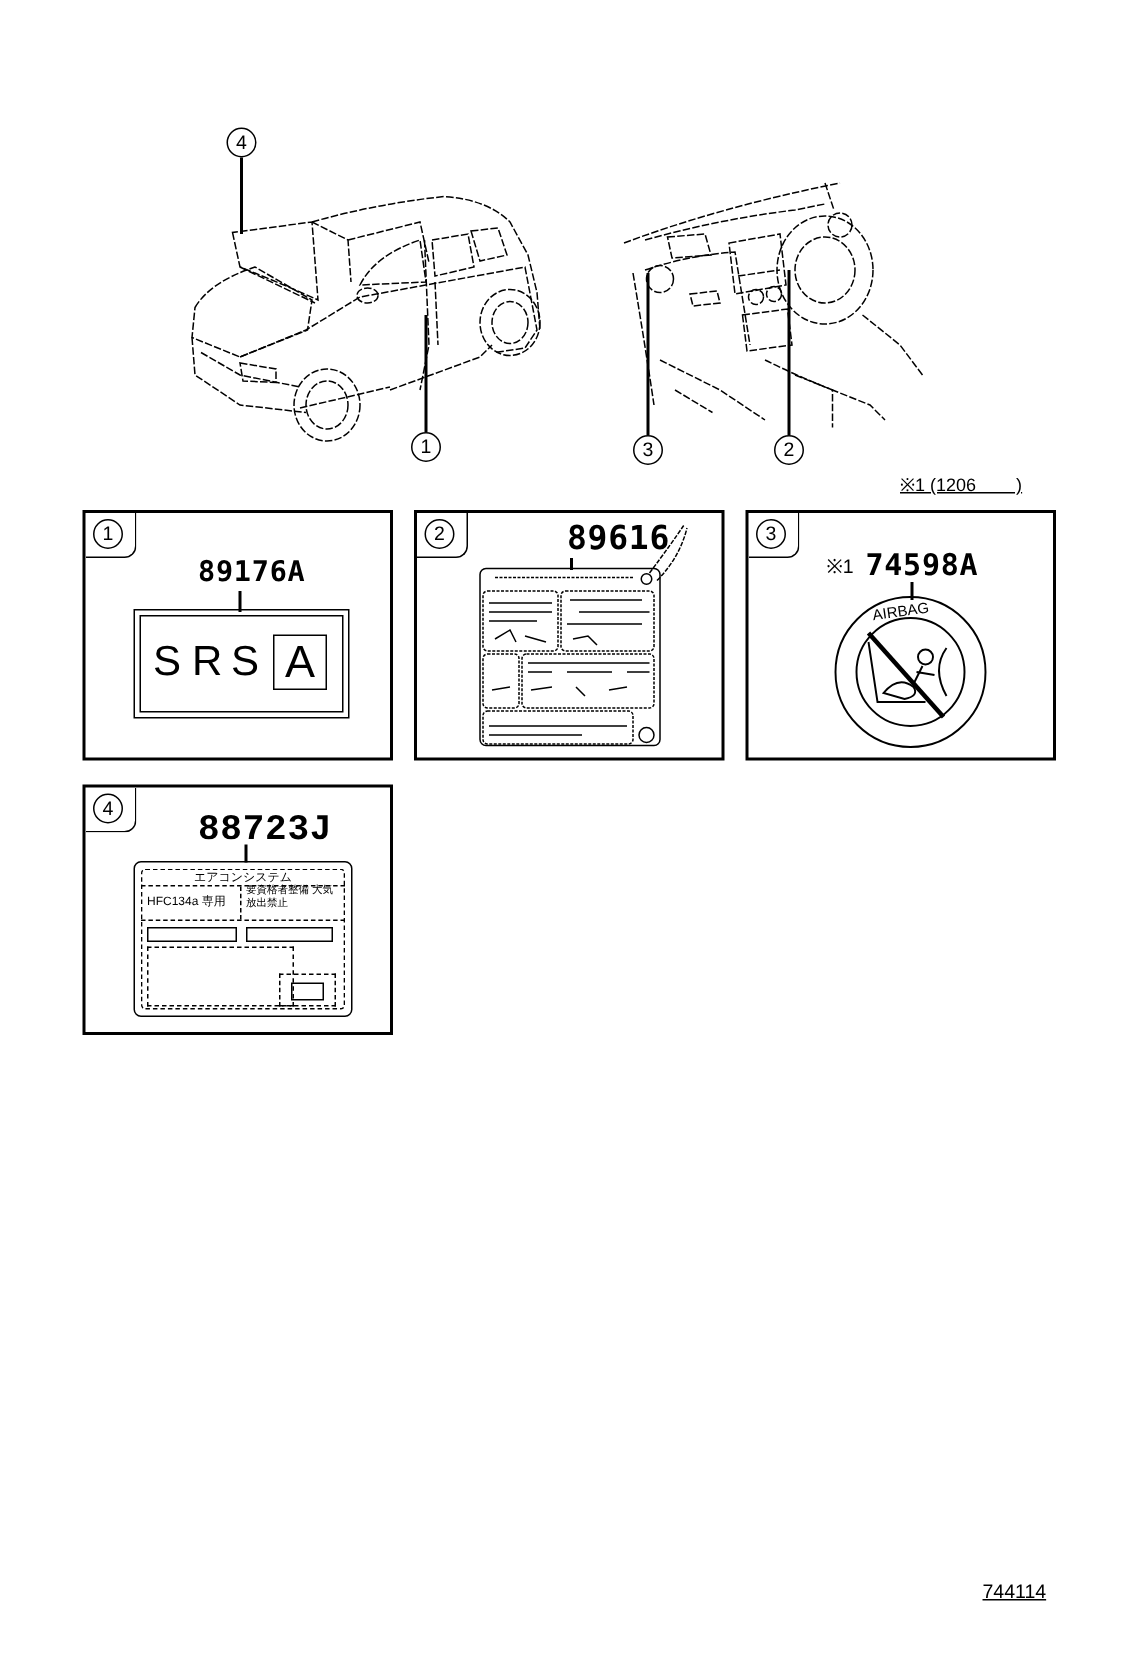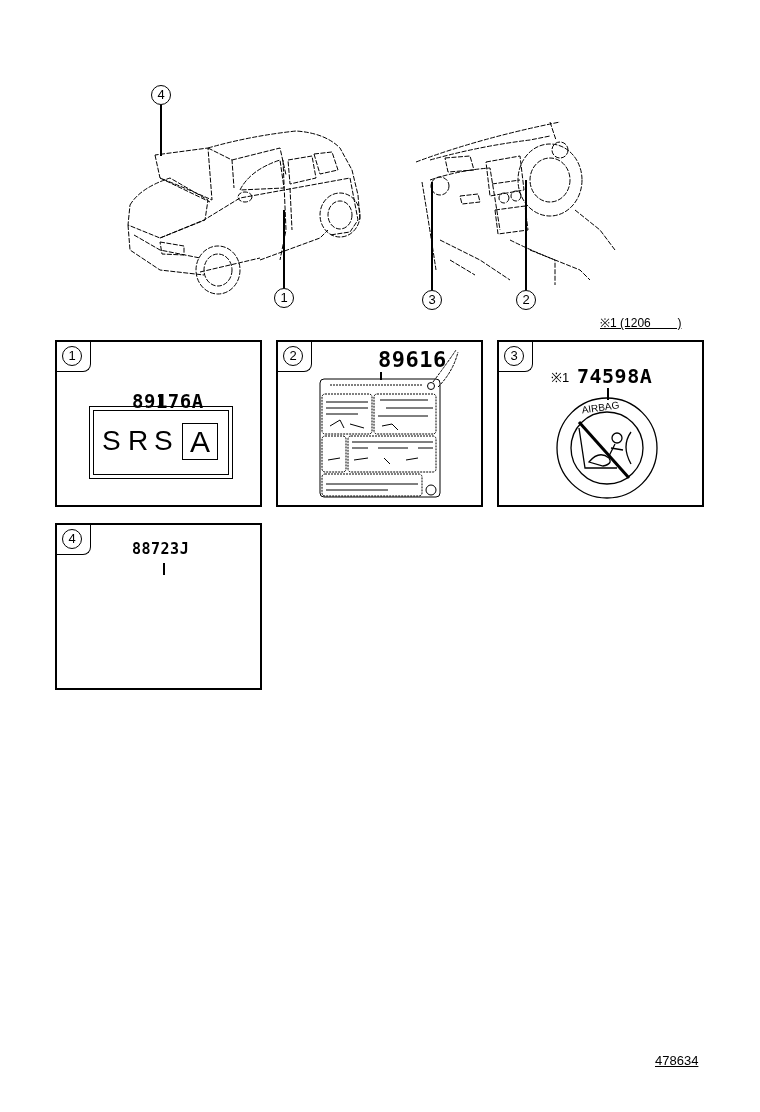--- a/index.html
+++ b/index.html
@@ -102,21 +102,21 @@
   <div class="leader" style="left:125px;top:70px;height:110px;"></div>
   <div class="callout" style="left:116px;top:180px;">2</div>
 </div>
 
 <div class="note" style="left:600px;top:314px;white-space:pre;">※1 (1206        )</div>
 
 <div class="panel" style="left:55px;top:340px;width:207px;height:167px;">
   <div class="panel-tab">
     <div class="num">1</div>
   </div>
-  <div class="partno" style="left:75px;top:28px;margin-top:20px;">89176A</div>
+  <div class="partno" style="left:75px;top:28px;">89176A</div>
   <div class="leader" style="left:102px;top:52px;width:1.5px;height:14px;"></div>
   <div class="abs" style="left:32px;top:64px;width:144px;height:73px;border:1.5px solid #000;box-sizing:border-box;">
     <div class="abs" style="left:3px;top:3px;right:3px;bottom:3px;border:1.5px solid #000;"></div>
     <span class="abs" style="left:12px;top:18px;font-size:28px;">S</span>
     <span class="abs" style="left:38px;top:18px;font-size:28px;">R</span>
     <span class="abs" style="left:64px;top:18px;font-size:28px;">S</span>
     <div class="abs" style="left:92px;top:16px;width:36px;height:37px;border:1.5px solid #000;box-sizing:border-box;text-align:center;font-size:30px;line-height:35px;">A</div>
   </div>
 </div>
 
@@ -169,17 +169,30 @@
       <path d="M132 90 Q122 104 132 122"></path>
     </g>
     <text x="83" y="68" font-size="10" font-family="Liberation Sans, sans-serif" transform="rotate(-8 108 68)">AIRBAG</text>
   </svg>
 </div>
 
 <div class="panel" style="left:55px;top:523px;width:207px;height:167px;">
   <div class="panel-tab">
     <div class="num">4</div>
   </div>
-  <div class="partno" style="left:75px;top:15px;font-size:15px;">88723J</div>
+  <div class="partno" style="left:75px;top:15px;font-size:24px;font-family:Liberation Mono, monospace;">88723J</div>
   <div class="leader" style="left:106px;top:38px;width:1.5px;height:12px;"></div>
+  <div class="abs" style="left:32px;top:49px;width:146px;height:104px;border:1.3px solid #000;border-radius:5px;box-sizing:border-box;">
+    <div class="abs" style="left:4px;top:4px;right:4px;bottom:4px;border:1px dashed #000;border-radius:3px;"></div>
+    <div class="abs" style="left:0;right:0;top:4px;text-align:center;font-size:8px;border-bottom:1px dashed #000;margin:0 4px;">エアコンシステム</div>
+    <div class="abs" style="left:8px;top:20px;font-size:8px;">HFC134a 専用</div>
+    <div class="abs" style="left:70px;top:16px;width:0;height:22px;border-left:1px dashed #000;"></div>
+    <div class="abs" style="left:74px;top:14px;width:60px;font-size:7px;line-height:9px;">要資格者整備 大気放出禁止</div>
+    <div class="abs" style="left:4px;top:38px;right:4px;border-top:1px dashed #000;"></div>
+    <div class="abs" style="left:8px;top:43px;width:58px;height:8px;border:1px solid #000;"></div>
+    <div class="abs" style="left:74px;top:43px;width:56px;height:8px;border:1px solid #000;"></div>
+    <div class="abs" style="left:8px;top:56px;width:96px;height:38px;border:1px dashed #000;"></div>
+    <div class="abs" style="left:96px;top:74px;width:36px;height:20px;border:1px dashed #000;"></div>
+    <div class="abs" style="left:104px;top:80px;width:20px;height:10px;border:1px solid #000;"></div>
+  </div>
 </div>
 
-<div class="note" style="left:655px;top:1053px;font-size:13px;">478634</div>
+<div class="note" style="left:655px;top:1053px;font-size:13px;">744114</div>
 
 </body></html>

